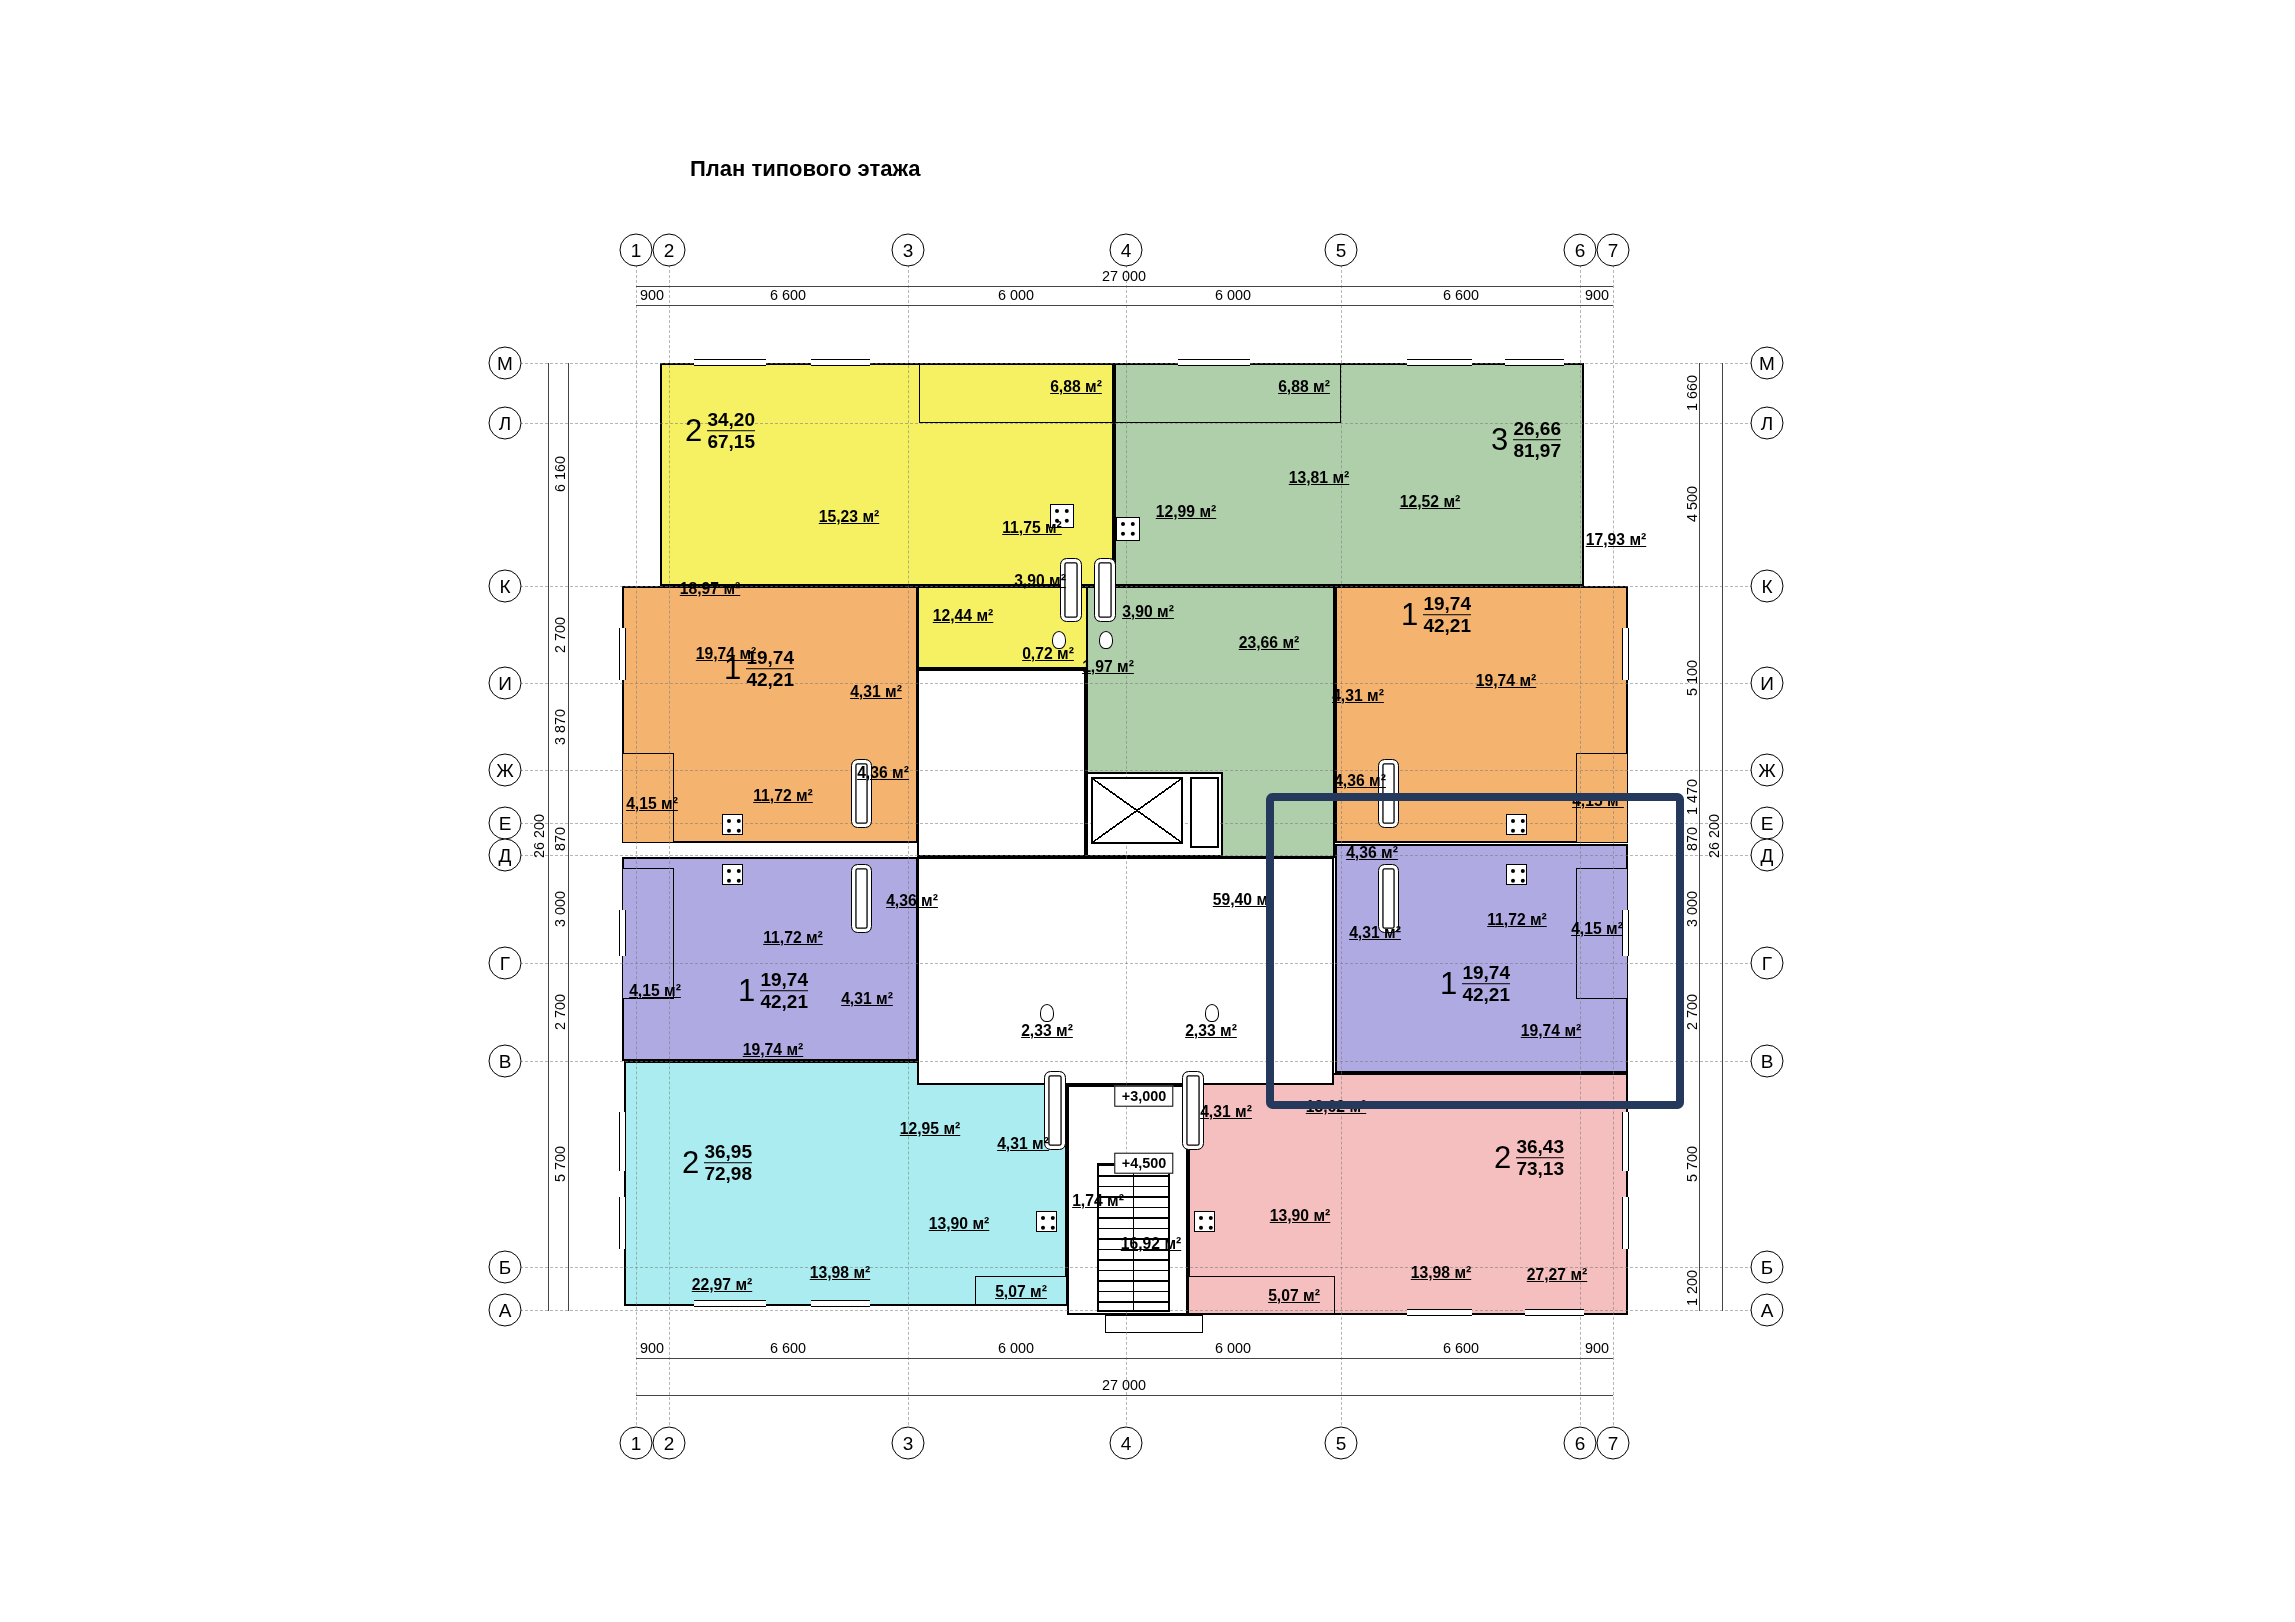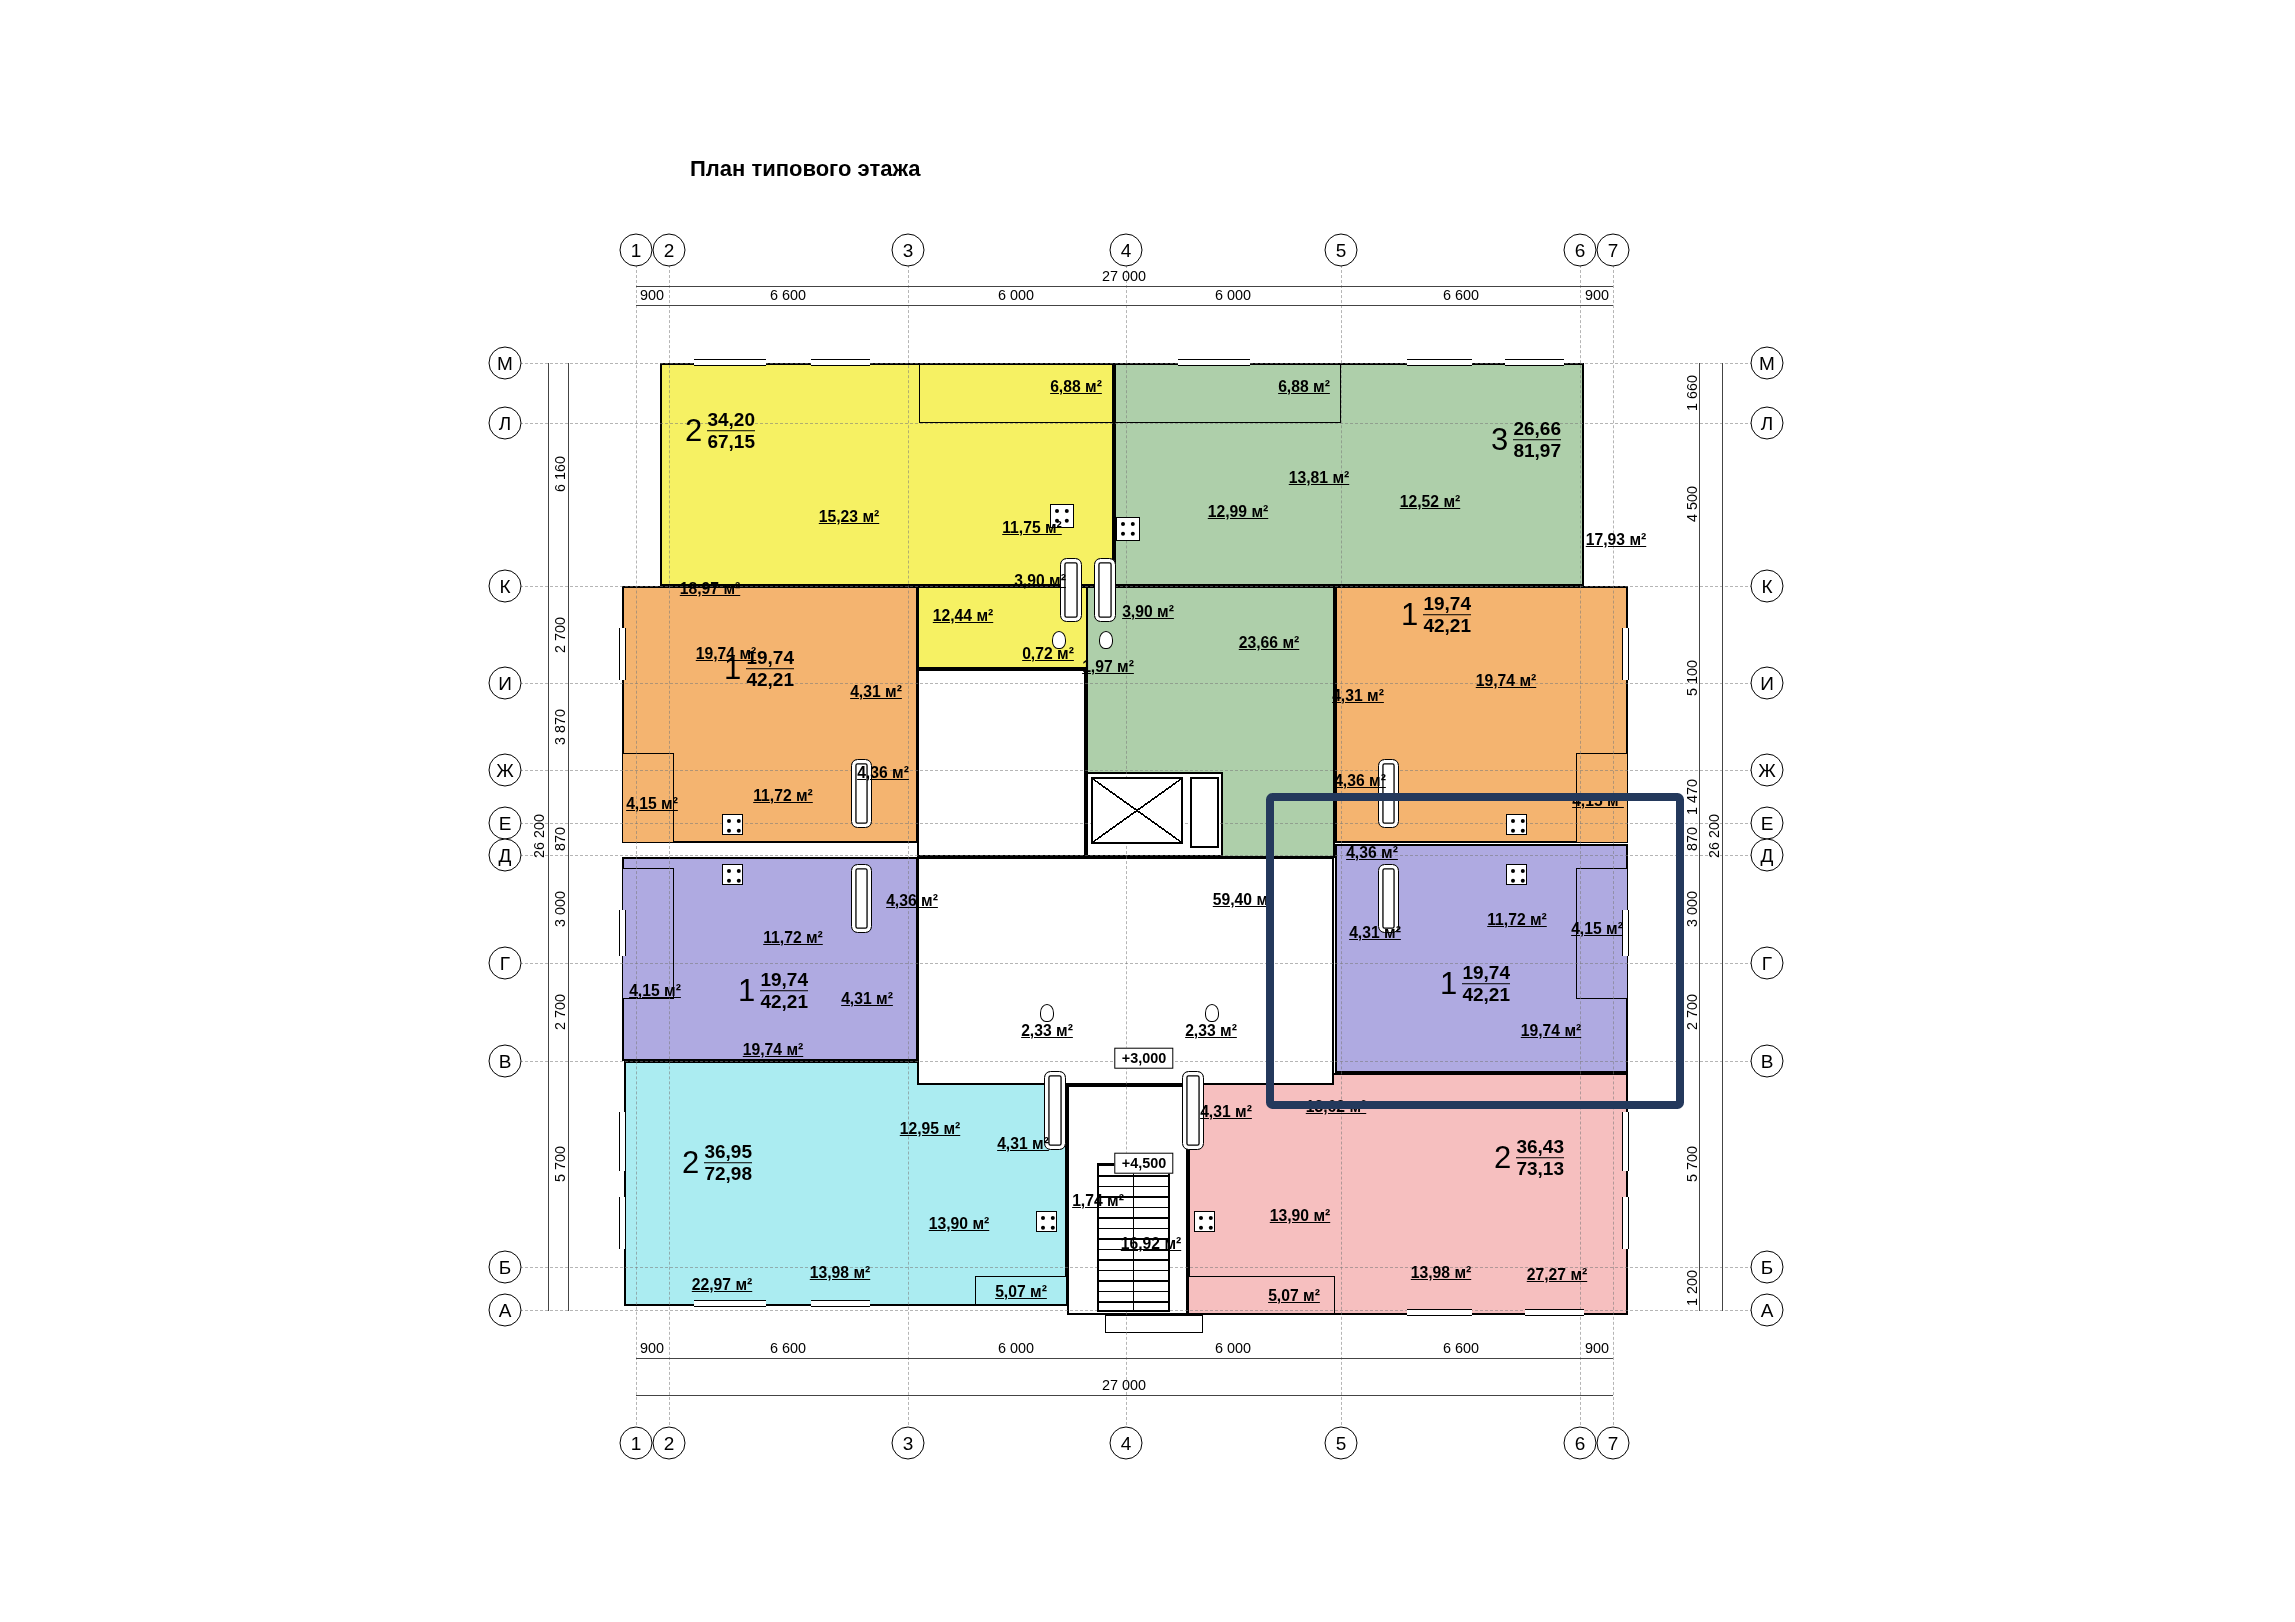--- a/index.html
+++ b/index.html
@@ -191,21 +191,21 @@
     </span>
 </div>
 
 <div class="rl" style="left:710px;top:589px">18,97 м²</div>
 <div class="rl" style="left:849px;top:517px">15,23 м²</div>
 <div class="rl" style="left:1032px;top:528px">11,75 м²</div>
 <div class="rl" style="left:1040px;top:581px">3,90 м²</div>
 <div class="rl" style="left:1048px;top:654px">0,72 м²</div>
 <div class="rl" style="left:963px;top:616px">12,44 м²</div>
 <div class="rl" style="left:1076px;top:387px">6,88 м²</div>
-<div class="rl" style="left:1238px;top:512px">12,99 м²</div>
+<div class="rl" style="left:1186px;top:512px">12,99 м²</div>
 <div class="rl" style="left:1319px;top:478px">13,81 м²</div>
 <div class="rl" style="left:1430px;top:502px">12,52 м²</div>
 <div class="rl" style="left:1616px;top:540px">17,93 м²</div>
 <div class="rl" style="left:1269px;top:643px">23,66 м²</div>
 <div class="rl" style="left:1148px;top:612px">3,90 м²</div>
 <div class="rl" style="left:1108px;top:667px">1,97 м²</div>
 <div class="rl" style="left:1304px;top:387px">6,88 м²</div>
 <div class="rl" style="left:726px;top:654px">19,74 м²</div>
 <div class="rl" style="left:876px;top:692px">4,31 м²</div>
 <div class="rl" style="left:883px;top:773px">4,36 м²</div>
@@ -236,21 +236,21 @@
 <div class="rl" style="left:1441px;top:1273px">13,98 м²</div>
 <div class="rl" style="left:1300px;top:1216px">13,90 м²</div>
 <div class="rl" style="left:1336px;top:1107px">13,62 м²</div>
 <div class="rl" style="left:1226px;top:1112px">4,31 м²</div>
 <div class="rl" style="left:1211px;top:1031px">2,33 м²</div>
 <div class="rl" style="left:1294px;top:1296px">5,07 м²</div>
 
 <div class="rl" style="left:1243px;top:900px">59,40 м²</div>
 <div class="rl" style="left:1098px;top:1201px">1,74 м²</div>
 <div class="rl" style="left:1151px;top:1244px">16,92 м²</div>
-<div class="lvl" style="left:1144px;top:1058px">+3,000</div>
+<div class="lvl" style="left:1144px;top:1096px">+3,000</div>
 <div class="lvl" style="left:1144px;top:1163px">+4,500</div>
 
 <div class="hl" style="left:1266px;top:793px;width:402px;height:300px"></div>
 
 <div class="dlh" style="left:636px;top:286px;width:977px"></div>
 <div class="dlh" style="left:636px;top:305px;width:977px"></div>
 <div class="dlh" style="left:636px;top:1358px;width:977px"></div>
 <div class="dlh" style="left:636px;top:1395px;width:977px"></div>
 <div class="dlv" style="left:548px;top:363px;height:948px"></div>
 <div class="dlv" style="left:568px;top:363px;height:948px"></div>

